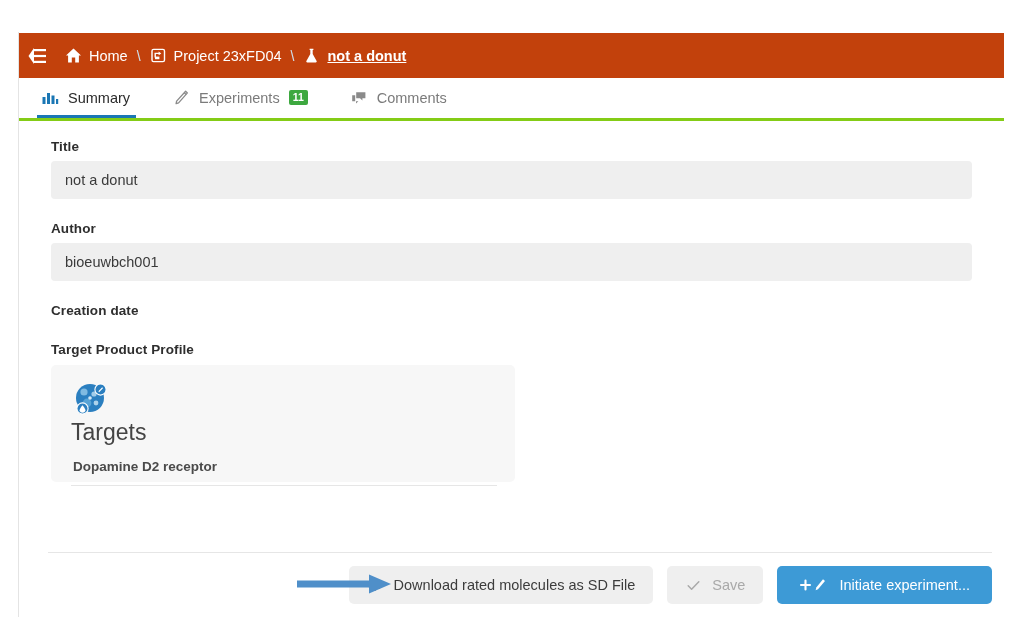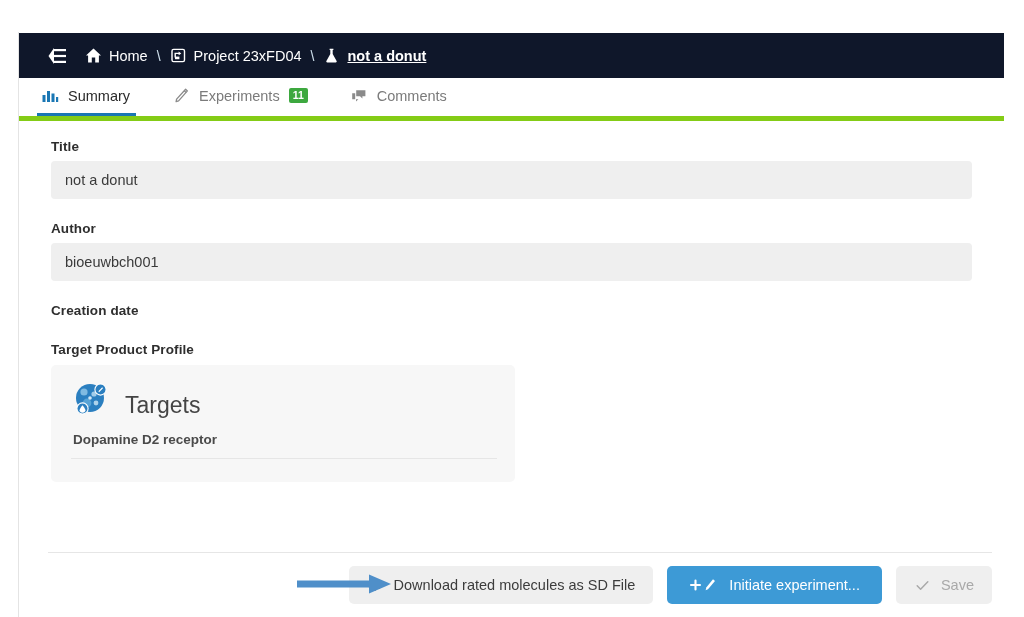--- a/index.html
+++ b/index.html
@@ -33,24 +33,24 @@
     background: #e4e4e4;
   }
 
   
   .topbar {
     position: absolute;
     left: 19px;
     top: 33px;
     width: 985px;
     height: 45px;
-    background: #0f172a;
-    display: flex;
-    align-items: center;
-    padding-left: 28px;
+    background: #c2410c;
+    display: flex;
+    align-items: center;
+    padding-left: 8px;
     box-sizing: border-box;
   }
   .collapse-icon {
     width: 22px;
     height: 22px;
     margin-right: 16px;
     flex: 0 0 auto;
     cursor: pointer;
   }
   .breadcrumb {
@@ -87,21 +87,21 @@
   }
 
   
   .tabbar {
     position: absolute;
     left: 19px;
     top: 78px;
     width: 985px;
     height: 43px;
     background: #ffffff;
-    border-bottom: 5px solid #84cc16;
+    border-bottom: 3px solid #84cc16;
     display: flex;
     align-items: flex-end;
     padding-left: 18px;
     box-sizing: border-box;
   }
   .tab {
     display: flex;
     align-items: center;
     height: 41px;
     padding: 0 16px 0 4px;
@@ -186,21 +186,22 @@
     margin-top: 8px;
     width: 464px;
     height: 117px;
     background: #f7f7f7;
     border-radius: 5px;
     box-sizing: border-box;
     padding: 14px 18px 0 20px;
   }
   .tpp-head {
     display: flex;
-    align-items: flex-end;
+    align-items: flex-start;
+    flex-direction: column;
   }
   .tpp-icon {
     width: 40px;
     height: 40px;
     flex: 0 0 auto;
     margin-right: 14px;
   }
   .tpp-title {
     font-size: 23px;
     color: #444444;
@@ -420,37 +421,37 @@
       <span class="btn-icon">
         <svg width="17" height="17" viewBox="0 0 17 17" aria-hidden="true">
           <path d="M4.3 11.0 A3.0 3.0 0 0 1 4.6 5.1 A4.2 4.2 0 0 1 12.6 5.4 A2.9 2.9 0 0 1 12.5 11.0" fill="none" stroke="#444444" stroke-width="1.25" stroke-linecap="round"></path>
           <path d="M8.4 6.6 L8.4 12.6" stroke="#444444" stroke-width="1.25" stroke-linecap="round"></path>
           <path d="M6.3 10.6 L8.4 12.9 L10.5 10.6" fill="none" stroke="#444444" stroke-width="1.25" stroke-linecap="round" stroke-linejoin="round"></path>
         </svg>
       </span>
       <span>Download rated molecules as SD File</span>
     </div>
 
+    <div class="btn btn-disabled">
+      <span class="btn-icon">
+        <svg width="17" height="17" viewBox="0 0 17 17" aria-hidden="true">
+          <path d="M3.2 8.8 L6.6 12.2 L13.8 4.8" fill="none" stroke="#a9a9a9" stroke-width="1.5" stroke-linecap="round" stroke-linejoin="round"></path>
+        </svg>
+      </span>
+      <span>Save</span>
+    </div>
+
     <div class="btn btn-primary">
       <span class="btn-icon" style="width:30px;">
         <svg width="30" height="18" viewBox="0 0 30 18" aria-hidden="true">
           <path d="M2 9 L11 9 M6.5 4.5 L6.5 13.5" stroke="#ffffff" stroke-width="2.1" stroke-linecap="round"></path>
           <path d="M24.0 3.2 L26.0 4.9 L19.0 13.2 L16.6 14.3 L17.3 11.6 Z" fill="#ffffff"></path>
         </svg>
       </span>
       <span>Initiate experiment...</span>
-    </div>
-
-    <div class="btn btn-disabled">
-      <span class="btn-icon">
-        <svg width="17" height="17" viewBox="0 0 17 17" aria-hidden="true">
-          <path d="M3.2 8.8 L6.6 12.2 L13.8 4.8" fill="none" stroke="#a9a9a9" stroke-width="1.5" stroke-linecap="round" stroke-linejoin="round"></path>
-        </svg>
-      </span>
-      <span>Save</span>
     </div>
 
   </div>
 
   <div class="annotation-arrow">
     <svg width="96" height="22" viewBox="0 0 96 22" aria-hidden="true">
       <rect x="0" y="7.5" width="74" height="7" fill="#4f8fc9"></rect>
       <path d="M72 1.5 L94 11 L72 20.5 Z" fill="#4f8fc9"></path>
     </svg>
   </div>

